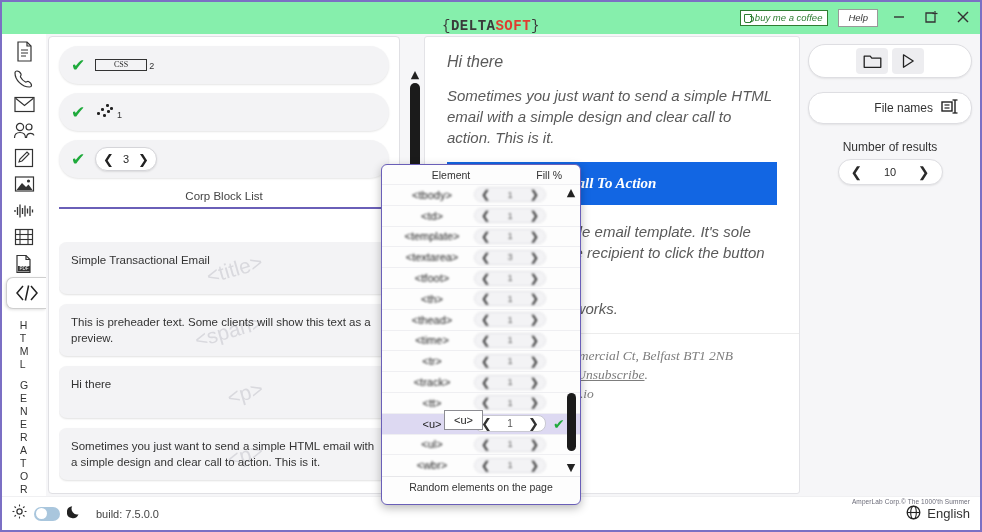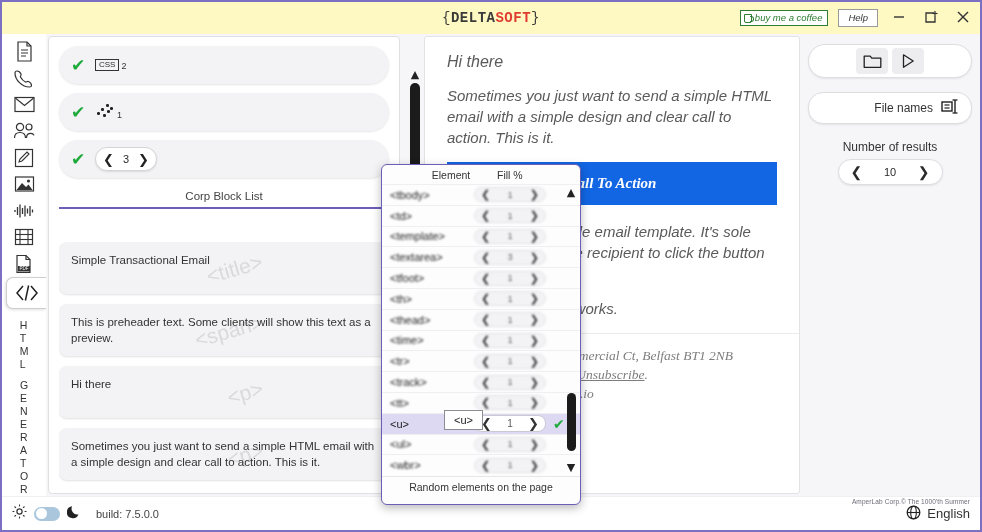--- a/index.html
+++ b/index.html
@@ -8,22 +8,22 @@
     font-family: "Liberation Sans", sans-serif;
     background:#ffffff;
     color:#2a2a2a;
     border:2px solid #7b6fc4;
     position:relative;
   }
 
   
   .titlebar{
     position:absolute; top:0; left:0; right:0; height:32px;
-    display:flex; align-items:center; justify-content:center;
-    background:#fef9c3;
+    display:flex; align-items:flex-end; justify-content:center;
+    background:#86efac;
   }
   .logo{ font-family:"Liberation Mono", monospace; font-size:14px; letter-spacing:.5px; font-weight:bold;}
   .logo .brace{ color:#3a3a3a; font-weight:normal;}
   .logo .d{ color:#3a3a3a;}
   .logo .s{ color:#e03b2f;}
   .tb-right{ position:absolute; right:6px; top:0; height:32px; display:flex; align-items:center; gap:10px;font-style:italic;}
   .coffee{
     border:1.5px solid #2e7d32; color:#2e7d32; font-size:9.5px;
     padding:2px 5px 2px 3px; display:flex; align-items:center; gap:3px; background:#fff;
     line-height:1;
@@ -57,21 +57,21 @@
     background:#fff; border:1px solid #e0e0e4; border-radius:4px;
   }
   .opt-row{
     margin:9px 10px 0 10px; height:38px; background:#f3f3f5; border-radius:19px;
     display:flex; align-items:center; padding:0 12px; box-shadow:0 1px 2px rgba(0,0,0,.10);
     position:relative;
   }
   .check{ color:#1faa3c; font-size:17px; font-weight:bold; width:24px; font-family:"DejaVu Sans",sans-serif;}
   .opt-label{ font-size:12.5px; color:#333; flex:1;}
   .badgewrap{ position:relative; display:flex; align-items:flex-end;}
-  .cssbox{ border:1px solid #333; font-size:8px; padding:1px 3px; line-height:1; font-family:Liberation Sans, sans-serif;}
+  .cssbox{ border:1px solid #333; font-size:8px; padding:1px 18px; line-height:1; font-family:Liberation Serif, serif;}
   .badge-n{ font-size:9px; color:#333; margin-left:2px; align-self:flex-end;}
   .dots{ width:20px;height:16px;position:relative;}
   .dots i{position:absolute;width:2.6px;height:2.6px;background:#222;border-radius:50%;}
   .stepper{
     display:flex;align-items:center;background:#fff;border:1px solid #d5d5d9;border-radius:13px;
     height:24px;padding:0 7px;gap:9px;font-size:11px;box-shadow:0 1px 2px rgba(0,0,0,.10);
   }
   .stepper .arw{ font-size:13px;color:#222;font-weight:bold;font-family:"DejaVu Sans",sans-serif;line-height:1;}
 
   .tbl-title{ text-align:center; font-size:11.5px; color:#444; margin:12px 10px 0 10px; padding-bottom:5px;
@@ -133,22 +133,22 @@
 
   
   .popup{
     position:absolute; left:335px; top:130px; width:200px; height:341px;
     background:#fdfdfd; border:1.5px solid #6a5fb8; border-radius:6px;
     box-shadow:0 3px 10px rgba(0,0,0,.28); z-index:40; overflow:hidden;
     display:flex; flex-direction:column;
   }
   .pu-head{ display:flex; font-size:10.5px; color:#333; padding:4px 0 3px 0;}
   .pu-head .c1{ width:92px; text-align:center;margin-left:23px;}
-  .pu-head .c2{ flex:1; text-align:left; padding-right:32px;}
-  .pu-list{ flex:1; position:relative; overflow:hidden;}
+  .pu-head .c2{ flex:1; text-align:right; padding-right:18px;}
+  .pu-list{ flex:1; position:relative; overflow:hidden;text-align:center;}
   .pu-row{ display:flex; align-items:center; height:20.8px; border-top:1px solid #efeff2; position:relative;}
   .pu-row .tag{ width:92px; padding-left:8px; font-size:11px; color:#222;}
   .pu-row .st{
     width:72px; height:15px; background:#f3f3f5; border:1px solid #e2e2e6; border-radius:8px;
     display:flex; align-items:center; justify-content:space-between; padding:0 6px; font-size:8.5px; color:#555;
   }
   .pu-row .st .a{ font-size:11px; font-weight:bold; color:#333; font-family:"DejaVu Sans",sans-serif;}
   .pu-row.blur .tag,.pu-row.blur .st{ filter:blur(0.9px); }
   .pu-row.sel{ background:#ddd9f2;}
   .pu-row.sel .st{ background:#fff; border-color:#c9c9d2; height:17px; font-size:10px;}

